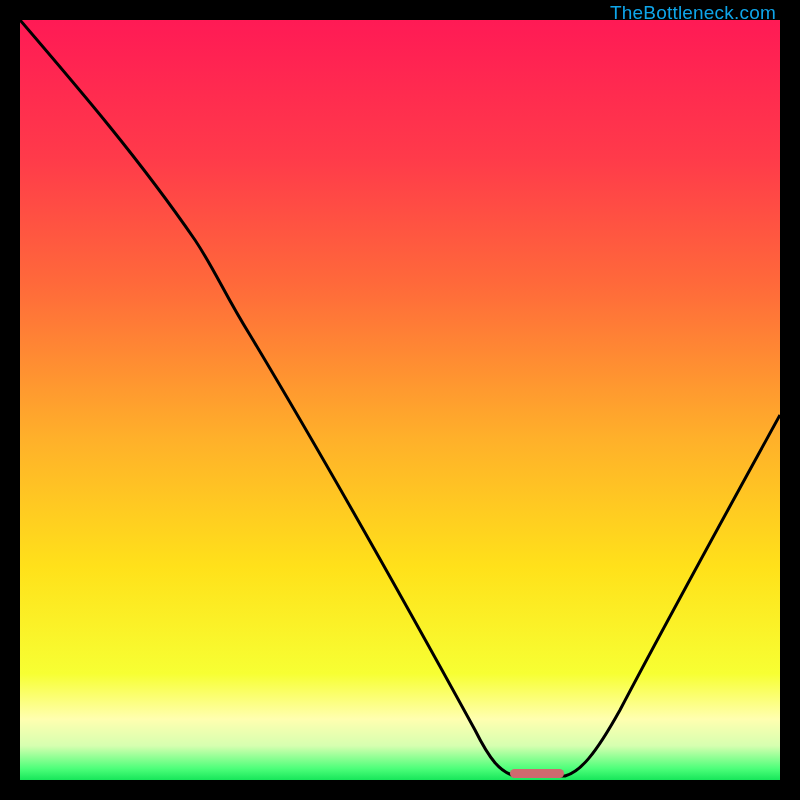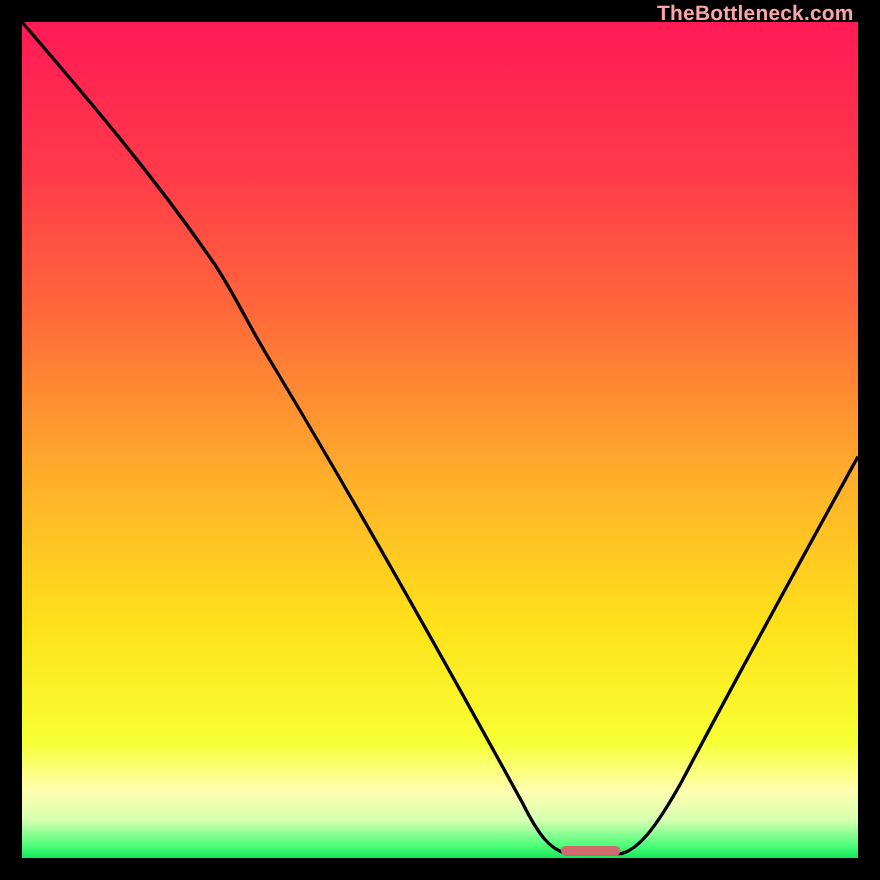--- a/index.html
+++ b/index.html
@@ -31,23 +31,23 @@
     position: absolute;
     left: 0;
     top: 0;
     width: 100%;
     height: 100%;
   }
   .watermark {
     position: absolute;
     top: 2px;
     right: 24px;
-    color: #fca5a5;
+    color: #0ea5e9;
     font-size: 19px;
-    font-weight: 700;
+    font-weight: 400;
     letter-spacing: 0.2px;
     margin-left: 48px;
   }
   .curve {
     position: absolute;
     left: 0;
     top: 0;
     width: 760px;
     height: 760px;
     pointer-events: none;

